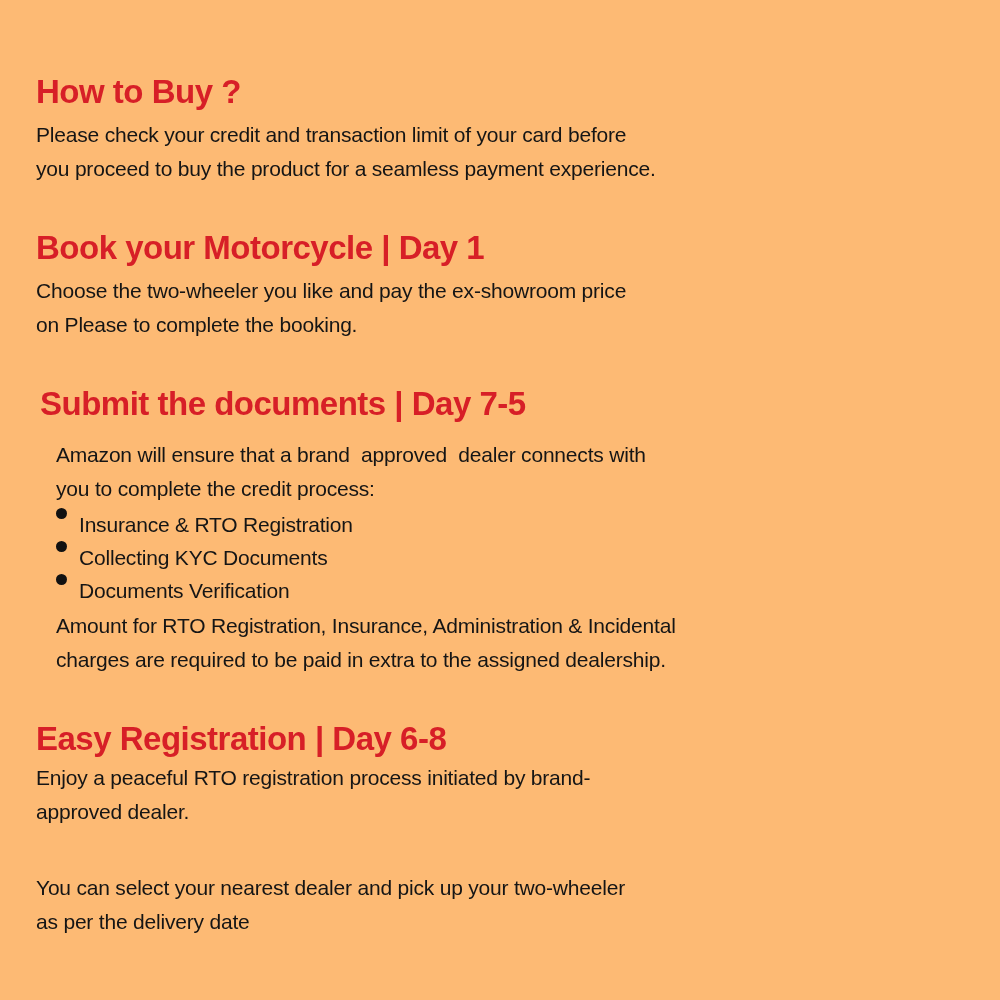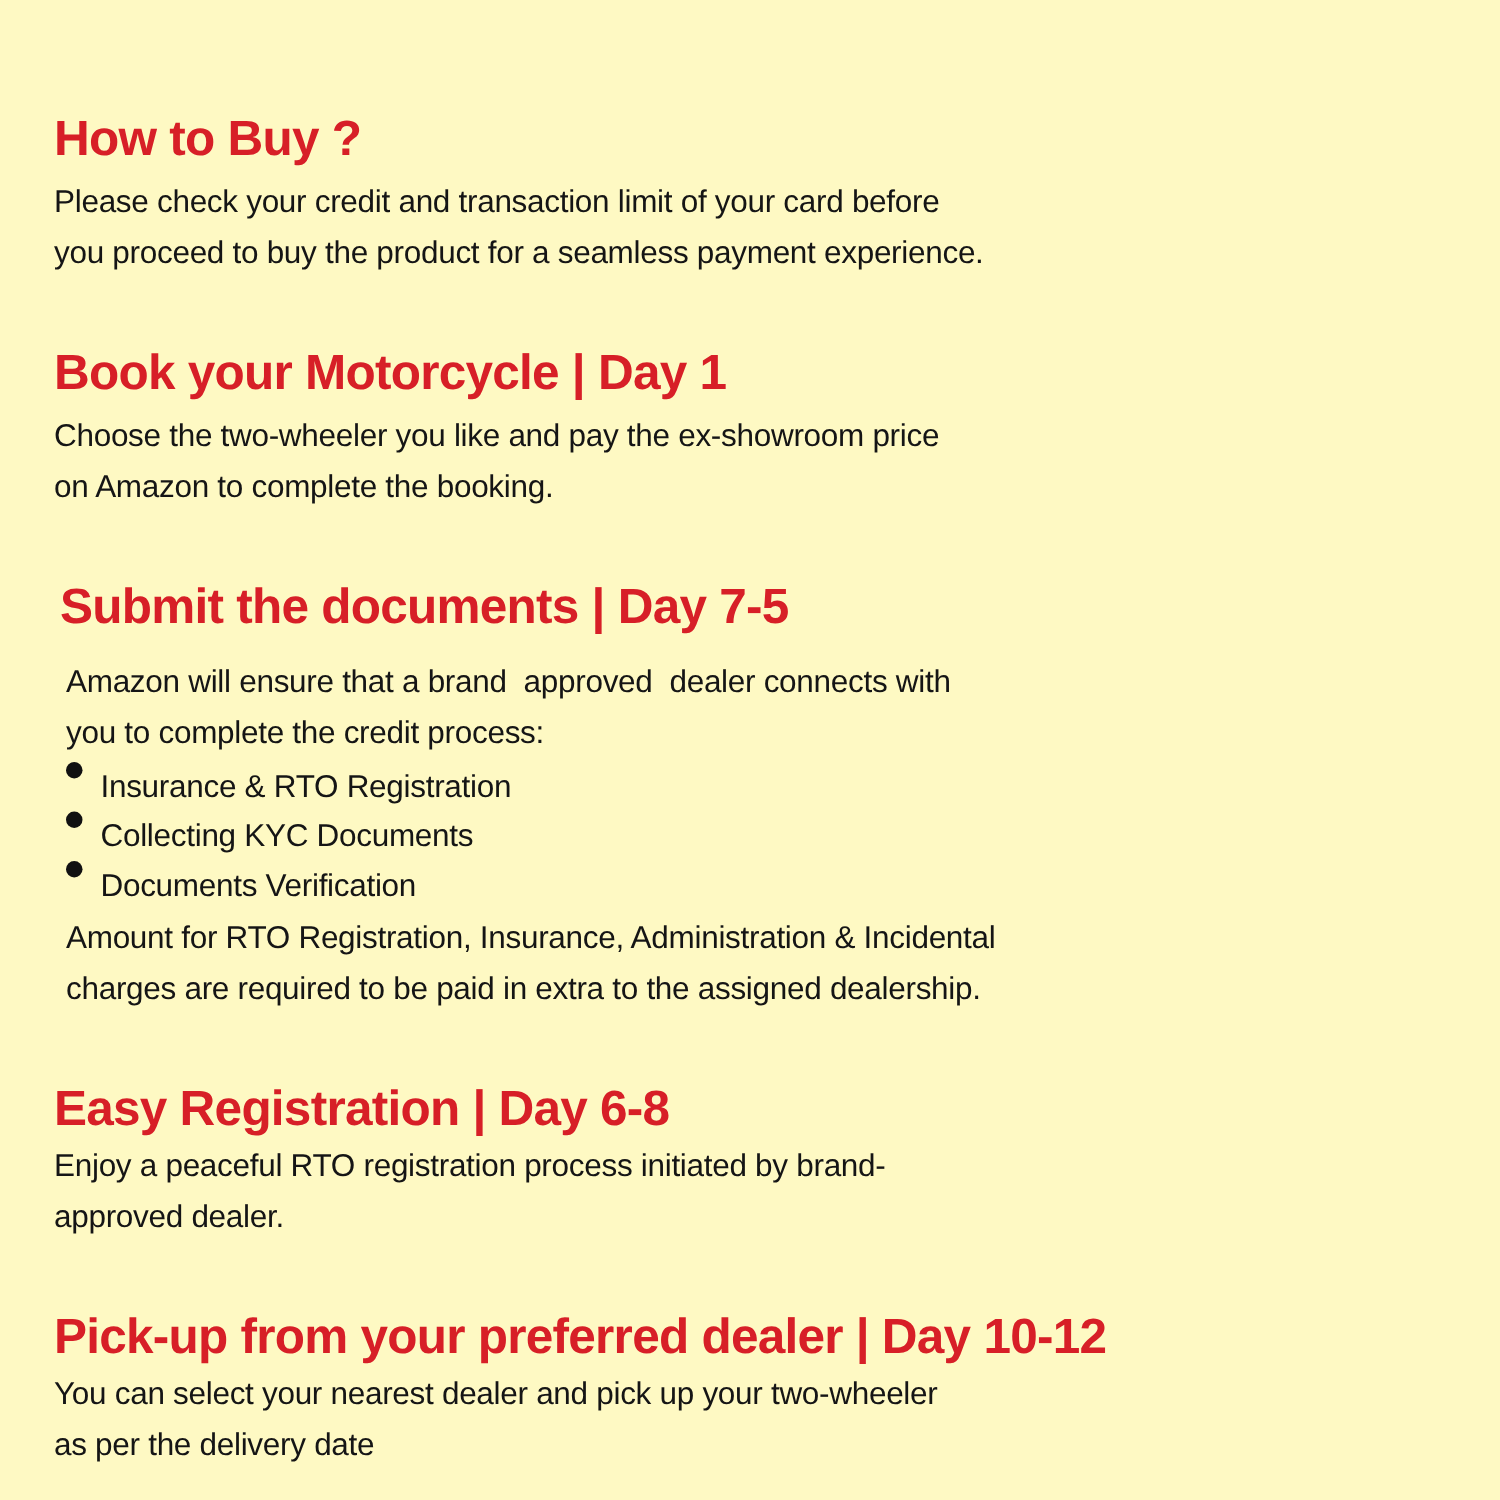--- a/index.html
+++ b/index.html
@@ -1,20 +1,20 @@
 <!DOCTYPE html>
 <html><head>
 <meta charset="utf-8">
 <style>
   html, body { margin: 0; padding: 0; background: #ffffff; }
   .page {
     width: 1000px;
     height: 1000px;
     box-sizing: border-box;
-    background: #fef9c3;
+    background: #fdba74;
     padding: 72px 30px 0 36px;
     font-family: "Liberation Sans", sans-serif;
     overflow: hidden;
   }
   .section { margin: 0 0 42px 0; }
   .section-heading {
     color: #d71f27;
     font-size: 33px;
     font-weight: bold;
     letter-spacing: -0.5px;
@@ -22,21 +22,21 @@
     margin-bottom: 6px;
     white-space: pre;
   }
   .body-line {
     color: #151515;
     font-size: 21px;
     line-height: 34px;
     letter-spacing: -0.2px;
     white-space: pre;
   }
-  .section-submit .body-line { margin-left: 8px; }
+  .section-submit .body-line { margin-left: 20px; }
   .section-submit .section-heading { margin-left: 4px; margin-bottom: 14px; }
   .bullet-list { margin: 2px 0 2px 0; }
   .bullet-row {
     display: flex;
     align-items: flex-start;
     margin-left: 128px;
     line-height: 33px;
   }
   .bullet-dot {
     width: 11px;
@@ -55,21 +55,21 @@
 
   <div class="section">
     <div class="section-heading">How to Buy ?</div>
     <div class="body-line">Please check your credit and transaction limit of your card before</div>
     <div class="body-line">you proceed to buy the product for a seamless payment experience.</div>
   </div>
 
   <div class="section">
     <div class="section-heading">Book your Motorcycle | Day 1</div>
     <div class="body-line">Choose the two-wheeler you like and pay the ex-showroom price</div>
-    <div class="body-line">on Amazon to complete the booking.</div>
+    <div class="body-line">on Please to complete the booking.</div>
   </div>
 
   <div class="section section-submit">
     <div class="section-heading">Submit the documents | Day 7-5</div>
     <div class="body-line">Amazon will ensure that a brand  approved  dealer connects with</div>
     <div class="body-line">you to complete the credit process:</div>
     <div class="bullet-list">
       <div class="bullet-row body-line">
         <span class="bullet-dot"></span>
         <span>Insurance &amp; RTO Registration</span>
@@ -89,18 +89,17 @@
     </div>
   </div>
 
   <div class="section">
     <div class="section-heading" style="margin-bottom:2px;">Easy Registration | Day 6-8</div>
     <div class="body-line">Enjoy a peaceful RTO registration process initiated by brand-</div>
     <div class="body-line">approved dealer.</div>
   </div>
 
   <div class="section">
-    <div class="section-heading" style="margin-bottom:2px;">Pick-up from your preferred dealer | Day 10-12</div>
     <div class="body-line">You can select your nearest dealer and pick up your two-wheeler</div>
     <div class="body-line">as per the delivery date</div>
   </div>
 
 </div>
 
 </body></html>

